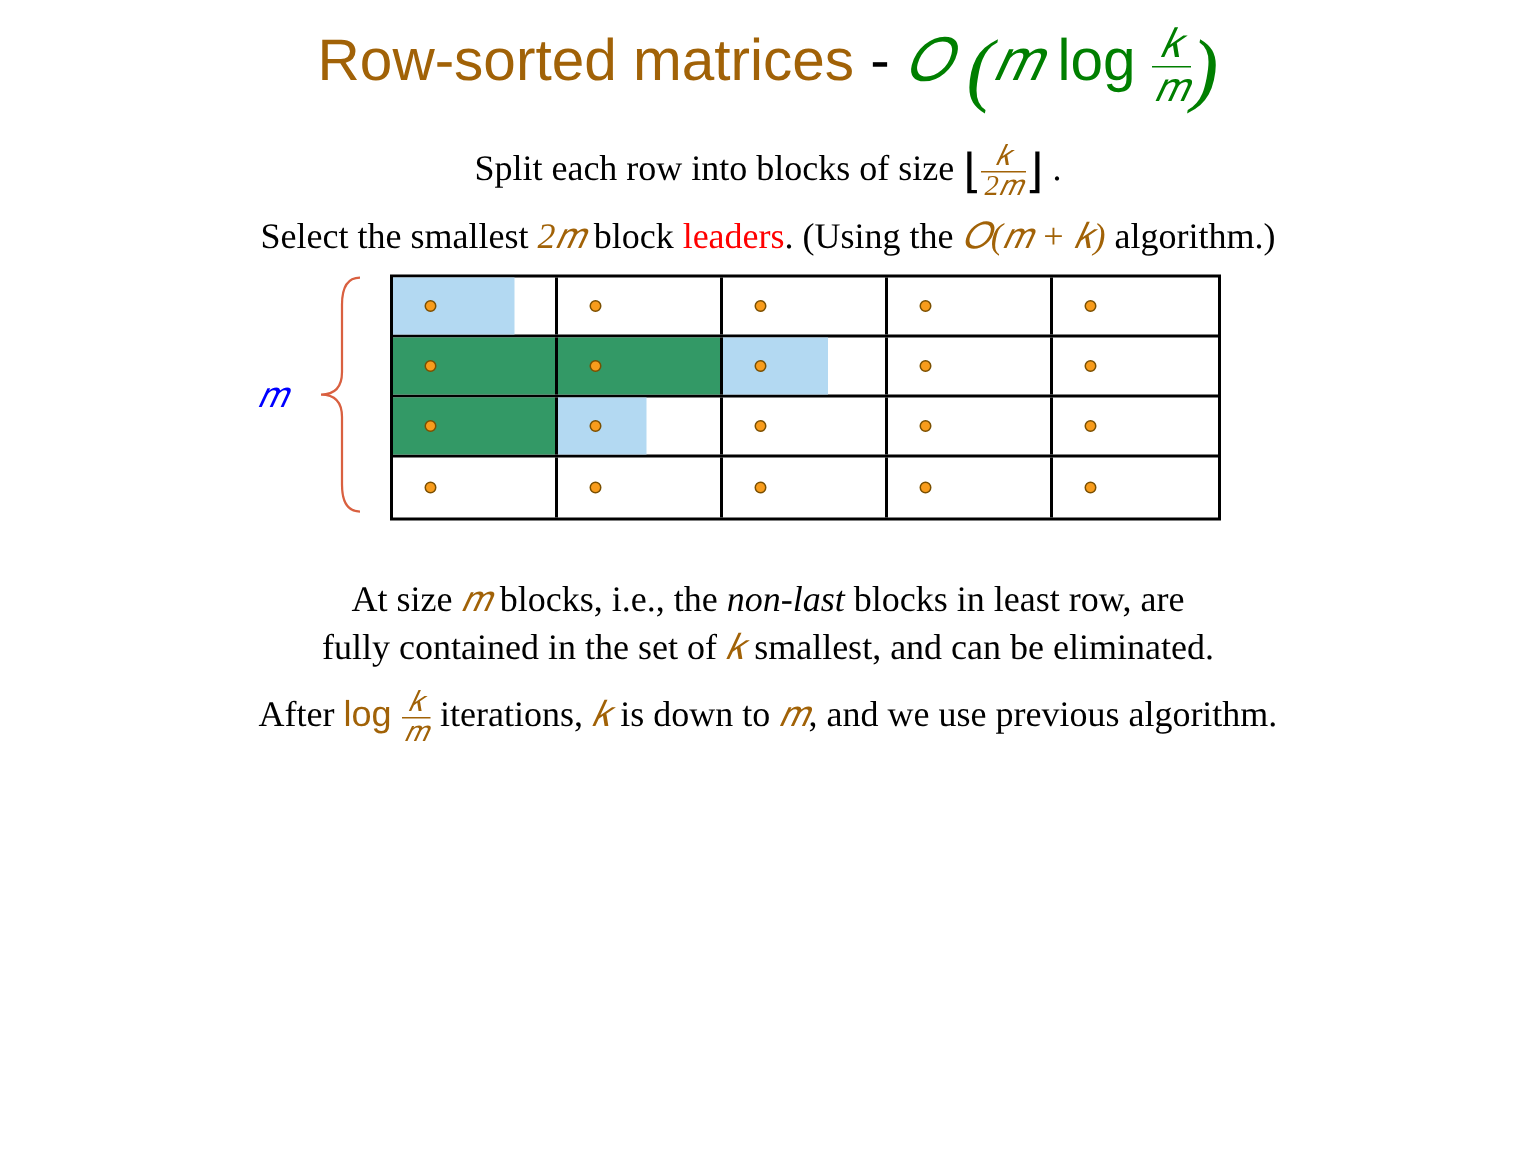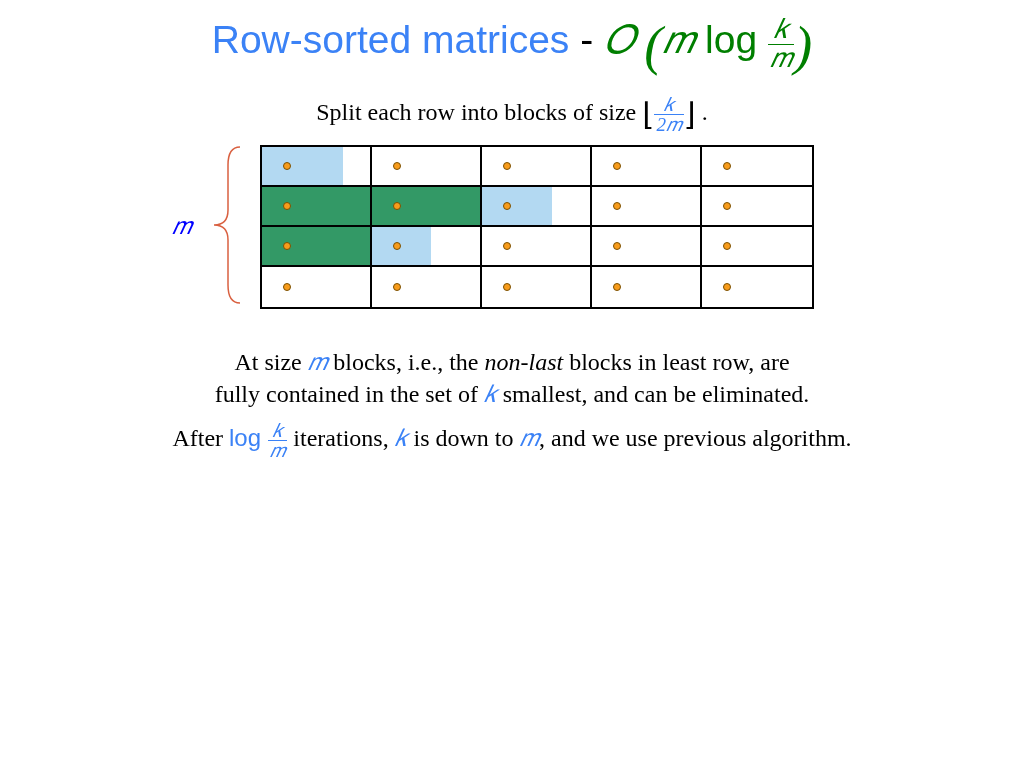--- a/index.html
+++ b/index.html
@@ -13,21 +13,21 @@
   }
   .slide {
     padding: 14px 40px 20px 40px;
   }
   .title {
     text-align: center;
     font-size: 39px;
     margin-bottom: 18px;
     font-weight: normal;
   }
-  .blue { color: #3b82f6; }
+  .blue { color: #a16207; }
   .green { color: #007f00; }
   .red { color: #ff0000; }
   .math { font-family: 'Cambria Math', 'Times New Roman', serif; font-style: italic; }
   .mathn { font-family: Liberation Sans, sans-serif; font-style: normal; }
   .text-line {
     font-family: 'Times New Roman', serif;
     font-size: 24px;
     text-align: center;
     margin-bottom: 11px;
     color: #000;
@@ -130,20 +130,23 @@
 <div class="slide">
 
   <div class="title">
     <span class="blue">Row-sorted matrices</span><span> - </span><span class="green math"><span>𝑂</span>&nbsp;<span class="bigparen">(</span><span>𝑚</span><span class="mathn"> log </span><span class="frac" style="font-size:0.7em;"><span class="num">𝑘</span><span class="den">𝑚</span></span><span class="bigparen">)</span></span>
   </div>
 
   <div class="text-line">
     <span>Split each row into blocks of size </span><span class="floor">⌊</span><span class="frac" style="font-size:0.8em;"><span class="num blue">𝑘</span><span class="den blue">2𝑚</span></span><span class="floor">⌋</span><span> .</span>
   </div>
 
+  <div class="text-line">
+    <span>Select the smallest </span><span class="blue math">2𝑚</span><span> block </span><span class="red">leaders</span><span>. (Using the </span><span class="blue math">𝑂(𝑚 + 𝑘)</span><span> algorithm.)</span>
+  </div>
 
   <div class="diagram-wrap">
     <span class="m-label">𝑚</span>
     <svg class="brace" viewBox="0 0 45 160" preserveAspectRatio="none">
       <path d="M 40 2 Q 28 2 28 20 L 28 65 Q 28 80 14 80 Q 28 80 28 95 L 28 140 Q 28 158 40 158" fill="none" stroke="#d96040" stroke-width="1.5"></path>
     </svg>
     <div class="grid">
       <div class="row">
         <div class="cell">
             <div class="fill-lblue" style="left:0;width:75%"></div>

